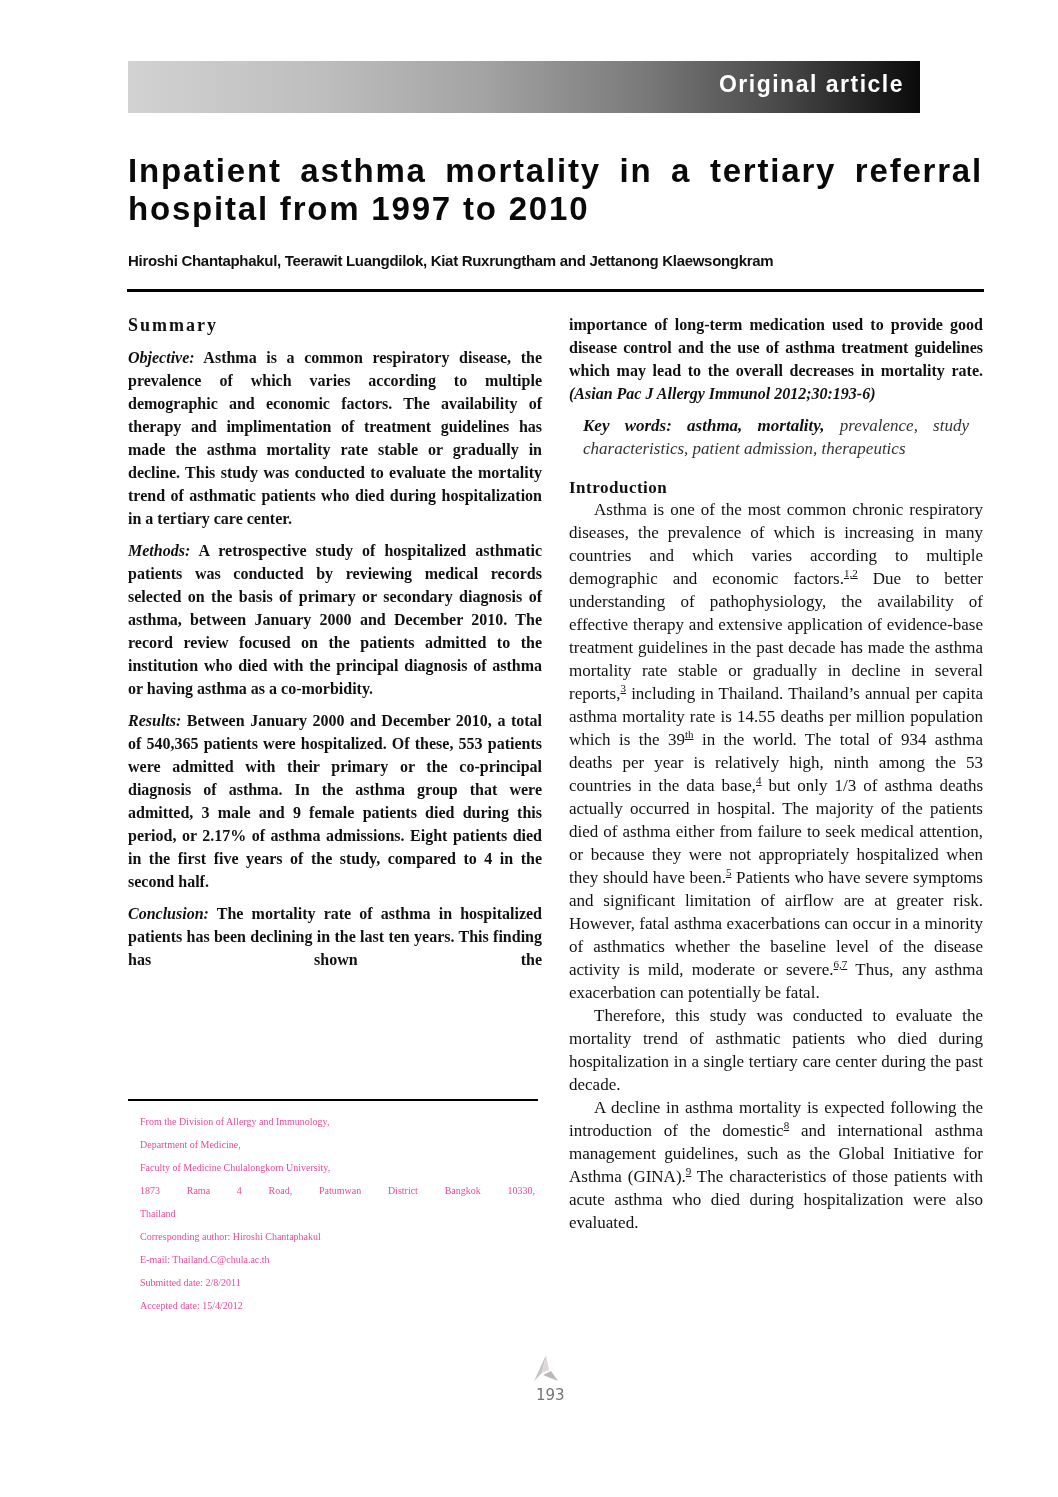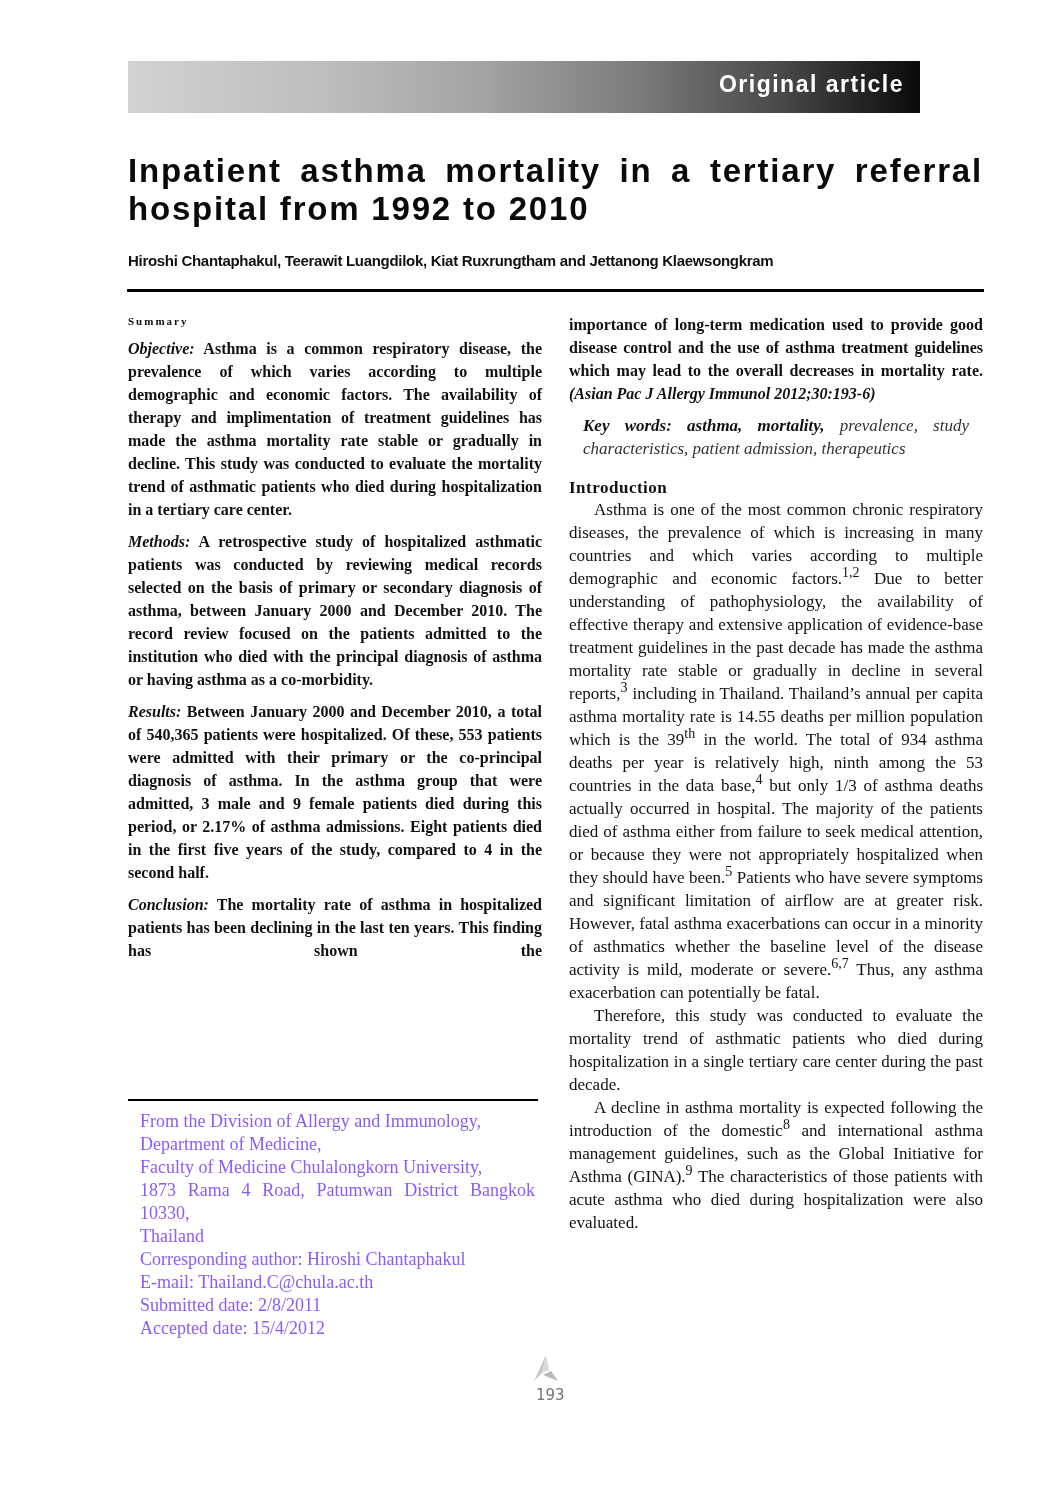--- a/index.html
+++ b/index.html
@@ -22,53 +22,53 @@
   .title .line1 { display: block; text-align: justify; text-align-last: justify; }
   .authors {
     position: absolute; left: 128px; top: 252px;
     font-family: "Liberation Sans", sans-serif; font-weight: bold; font-size: 15px;
     letter-spacing: -0.3px; color: #111; text-align: center;
   }
   .rule-top { position: absolute; left: 127px; top: 289px; width: 857px; height: 3px; background: #000; }
   .col { position: absolute; font-family: "Liberation Serif", serif; }
   .col-left { left: 128px; top: 313px; width: 414px; }
   .col-right { left: 569px; top: 313px; width: 414px; }
-  .section-head { font-family: "Liberation Serif", serif; font-weight: bold; font-size: 11px; letter-spacing: 2px; margin: 2px 0 10px; }
+  .section-head { font-family: "Liberation Serif", serif; font-weight: bold; font-size: 18px; letter-spacing: 2px; margin: 2px 0 10px; }
   .abs-p { font-weight: bold; font-size: 16px; line-height: 23px; text-align: justify; margin: 0 0 9px; }
   .abs-p .lead { font-style: italic; }
   .kw { font-size: 17px; line-height: 23px; text-align: justify; margin: 8px 14px 12px; }
   .kw .kw-label { font-weight: bold; font-style: italic; }
   .kw .kw-bold { font-weight: bold; font-style: italic; }
   .kw .kw-rest { font-style: italic; color: #333; }
   .intro-head { font-weight: bold; font-size: 17px; letter-spacing: 0.5px; margin: 18px 0 0; }
   .body-p { font-size: 17px; line-height: 23px; text-align: justify; margin: 0; text-indent: 25px; }
-  sup { font-size: 14px; line-height: 0; }
+  sup { font-size: 11px; line-height: 0; text-decoration: underline; }
   .rule-foot { position: absolute; left: 128px; top: 1099px; width: 410px; height: 2px; background: #000; }
   .footnote {
     position: absolute; left: 140px; top: 1110px; width: 395px;
-    font-family: "Liberation Serif", serif; font-size: 18px; line-height: 23px; color: #8b5cf6;
+    font-family: "Liberation Serif", serif; font-size: 10px; line-height: 23px; color: #ec4899;
   }
   .footnote div { text-align: justify; }
   .footnote .addr { text-align: justify; text-align-last: justify; }
   .logo { position: absolute; left: 531px; top: 1353px; width: 30px; height: 30px; }
   .page-num {
     position: absolute; left: 536px; top: 1386px;
     font-family: "DejaVu Sans", sans-serif; font-size: 15px; color: #737373;
   }
 </style>
 </head>
 <body>
 
 <div class="banner">
   <span class="banner-label">Original article</span>
 </div>
 
 <div class="title">
   <span class="line1">Inpatient asthma mortality in a tertiary referral</span>
-  <span>hospital from 1992 to 2010</span>
+  <span>hospital from 1997 to 2010</span>
 </div>
 
 <div class="authors">Hiroshi Chantaphakul, Teerawit Luangdilok, Kiat Ruxrungtham and Jettanong Klaewsongkram</div>
 
 <div class="rule-top"></div>
 
 <div class="col col-left">
   <div class="section-head">Summary</div>
 
   <p class="abs-p"><span class="lead">Objective:</span><span> Asthma is a common respiratory disease, the prevalence of which varies according to multiple demographic and economic factors. The availability of therapy and implimentation of treatment guidelines has made the asthma mortality rate stable or gradually in decline. This study was conducted to evaluate the mortality trend of asthmatic patients who died during hospitalization in a tertiary care center.</span></p>

